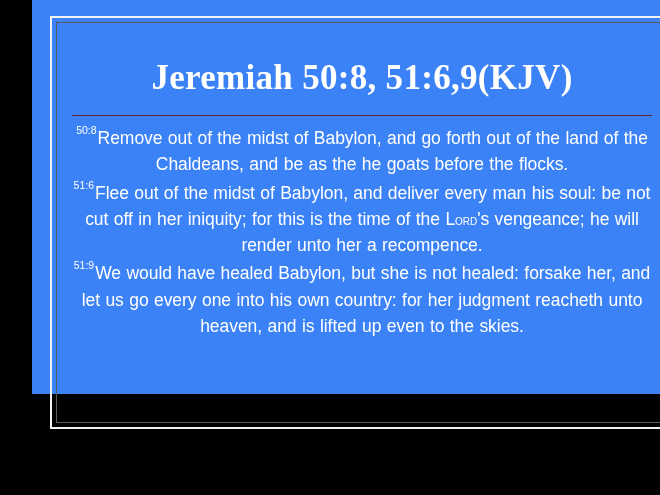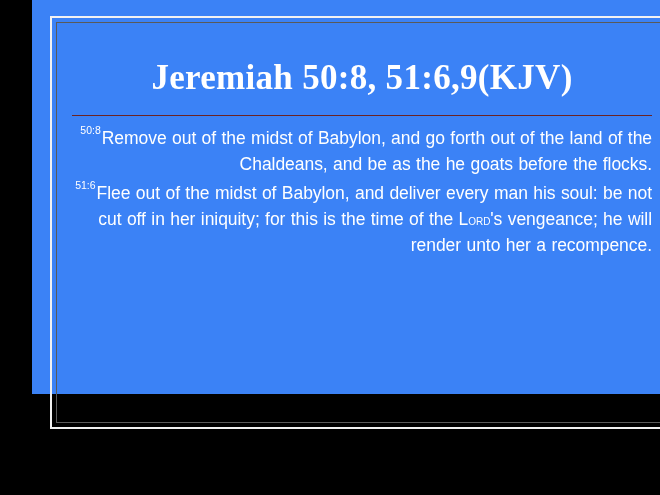--- a/index.html
+++ b/index.html
@@ -72,21 +72,21 @@
   #verses {
     margin-top: 7px;
     padding-left: 2px;
     padding-right: 2px;
   }
   .verse {
     color: #ffffff;
     font-size: 17.5px;
     line-height: 1.50;
     margin: 0 0 0 0;
-    text-align: right;
+    text-align: center;
     letter-spacing: -0.05px;
     word-spacing: 0.6px;
   }
   .verse-ref {
     font-size: 10.5px;
     vertical-align: 10px;
     letter-spacing: 0px;
     padding-right: 1px;
   }
   .smallcaps-lead {
@@ -109,16 +109,17 @@
     <h1 id="title">Jeremiah 50:8,  51:6,9(KJV)</h1>
 
     <div id="title-rule"></div>
 
     <div id="verses">
 
       <p class="verse"><span class="verse-ref">50:8</span><span>Remove out of the midst of Babylon, and go forth out of the land of the Chaldeans, and be as the he goats before the flocks.</span></p>
 
       <p class="verse"><span class="verse-ref">51:6</span><span>Flee out of the midst of Babylon, and deliver every man his soul: be not cut off in her iniquity; for this is the time of the </span><span class="smallcaps-lead">L</span><span class="smallcaps-rest">ORD</span><span>'s vengeance; he will render unto her a recompence.</span></p>
 
+      <p class="verse"><span class="verse-ref">51:9</span><span>We would have healed Babylon, but she is not healed: forsake her, and let us go every one into his own country: for her judgment reacheth unto heaven, and is lifted up even to the skies.</span></p>
 
     </div>
   </div>
 </div>
 
 </body></html>

